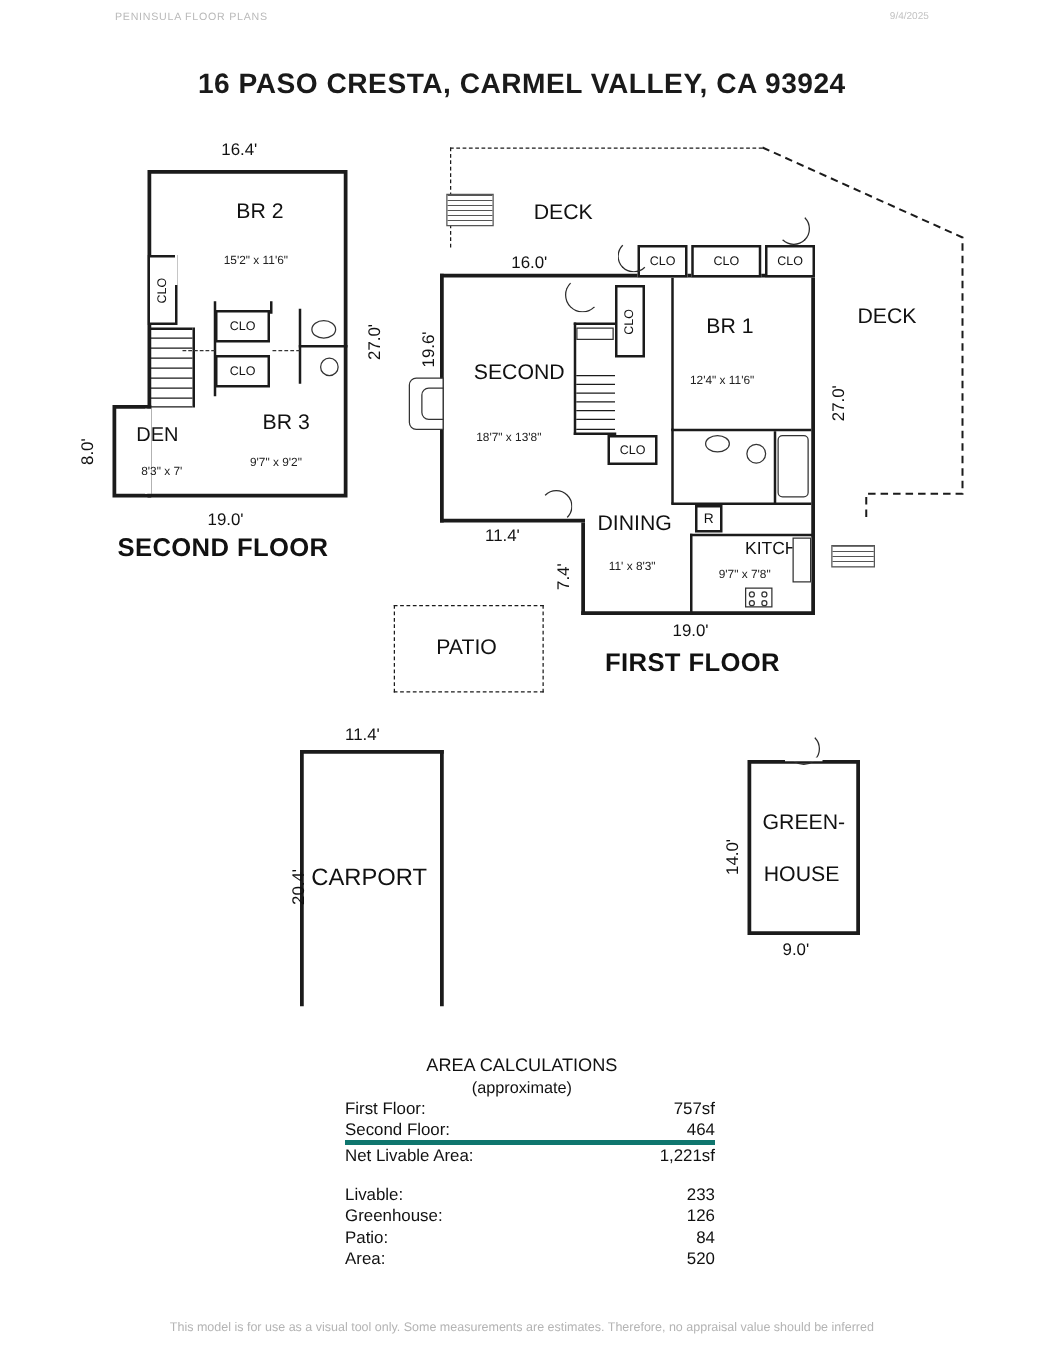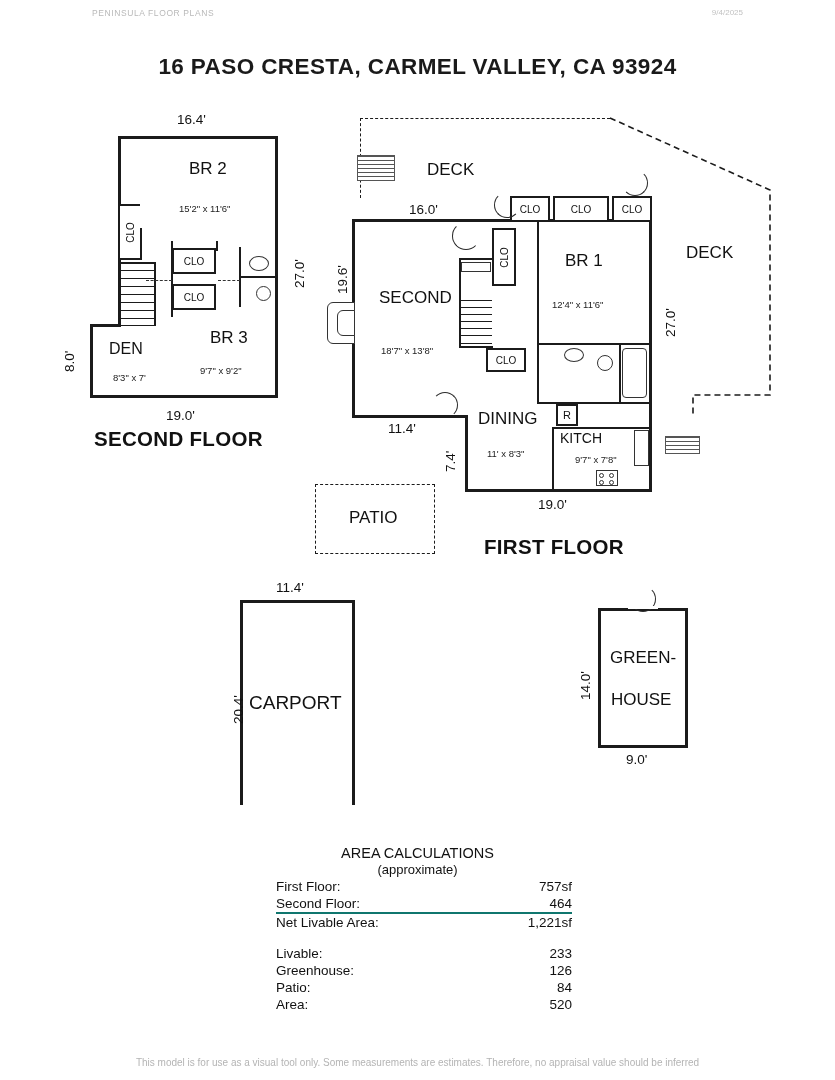--- a/index.html
+++ b/index.html
@@ -116,21 +116,21 @@
     text-align: center; font-size: 13px; color: #111;
   }
   #area-table {
     position: absolute; left: 276px; top: 878px; width: 296px;
     font-size: 13.5px; color: #111;
   }
   #area-table .row {
     display: flex; justify-content: space-between;
     line-height: 17px;
   }
-  #area-table .row.ruled { border-bottom: 2px solid #0f766e; }
+  #area-table .row.ruled { border-bottom: 4px solid #0f766e; }
   #area-table .gap { height: 14px; }
 </style>
 </head>
 <body>
 
 <div id="page">
 
   <div class="hdr-left">PENINSULA FLOOR PLANS</div>
   <div class="hdr-right">9/4/2025</div>
   <div class="title">16 PASO CRESTA, CARMEL VALLEY, CA  93924</div>
@@ -284,41 +284,41 @@
     <div class="wall" style="left:619px; top:345px; width:2px; height:58px;"></div>
     <div class="fix oval" style="left:564px; top:348px; width:20px; height:14px;"></div>
     <div class="fix round" style="left:597px; top:355px; width:16px; height:16px;"></div>
     <div class="fix" style="left:622px; top:348px; width:25px; height:50px; border-radius:4px;"></div>
 
     <div class="lbl room" style="left:478px; top:409px; font-size:17px;">DINING</div>
     <div class="lbl small" style="left:487px; top:448px;">11' x 8'3"</div>
 
     <div class="wall" style="left:552px; top:427px; width:2px; height:65px;"></div>
     <div class="wall" style="left:552px; top:427px; width:98px; height:2px;"></div>
-    <div class="lbl room" style="left:560px; top:430px; font-size:14px;">KITCH</div>
+    <div class="lbl room" style="left:596px; top:430px; font-size:14px;">KITCH</div>
     <div class="lbl small" style="left:575px; top:454px;">9'7" x 7'8"</div>
 
     <div class="clo-box" style="left:556px; top:404px; width:22px; height:22px; font-size:11px;">
       <span>R</span>
     </div>
 
     <div class="fix" style="left:596px; top:470px; width:22px; height:16px;"></div>
     <div class="fix round" style="left:599px; top:473px; width:5px; height:5px;"></div>
     <div class="fix round" style="left:609px; top:473px; width:5px; height:5px;"></div>
     <div class="fix round" style="left:599px; top:480px; width:5px; height:5px;"></div>
     <div class="fix round" style="left:609px; top:480px; width:5px; height:5px;"></div>
 
     <div class="fix" style="left:634px; top:430px; width:15px; height:36px;"></div>
 
     <div class="arc" style="left:452px; top:222px; width:28px; height:28px; border-color:transparent; border-bottom-color:#2a2a2a; border-left-color:#2a2a2a;"></div>
     <div class="arc" style="left:494px; top:192px; width:26px; height:26px; border-color:transparent; border-bottom-color:#2a2a2a; border-left-color:#2a2a2a;"></div>
     <div class="arc" style="left:622px; top:170px; width:26px; height:26px; border-color:transparent; border-bottom-color:#2a2a2a; border-right-color:#2a2a2a;"></div>
     <div class="arc" style="left:432px; top:392px; width:26px; height:26px; border-color:transparent; border-top-color:#2a2a2a; border-right-color:#2a2a2a;"></div>
 
-    <div class="lbl floor" style="left:484px; top:519px; font-weight:bold;margin-top:16px;">FIRST FLOOR</div>
+    <div class="lbl floor" style="left:484px; top:519px; font-weight:bold;">FIRST FLOOR</div>
   </div>
 
   <div class="dashed" style="left:315px; top:484px; width:120px; height:70px;"></div>
   <div class="lbl big" style="left:349px; top:508px; font-size:17px;">PATIO</div>
 
   <div>
     <div class="wall" style="left:240px; top:600px; width:3px; height:205px;"></div>
     <div class="wall" style="left:352px; top:600px; width:3px; height:205px;"></div>
     <div class="wall" style="left:240px; top:600px; width:115px; height:3px;"></div>
     <div class="lbl dim" style="left:276px; top:580px;">11.4'</div>

